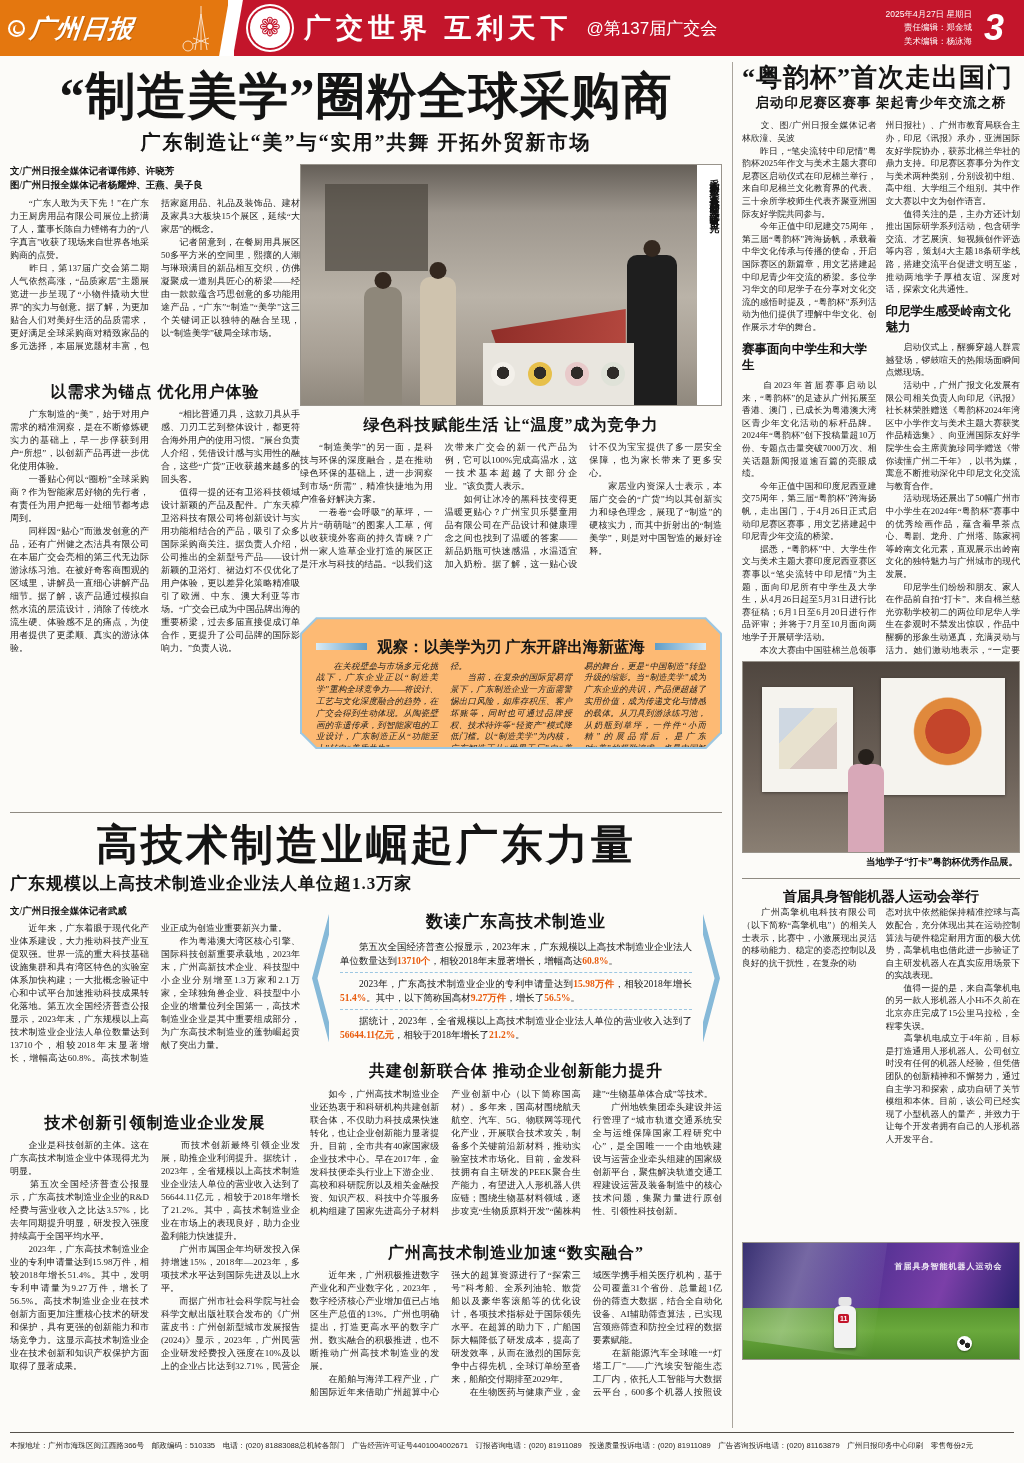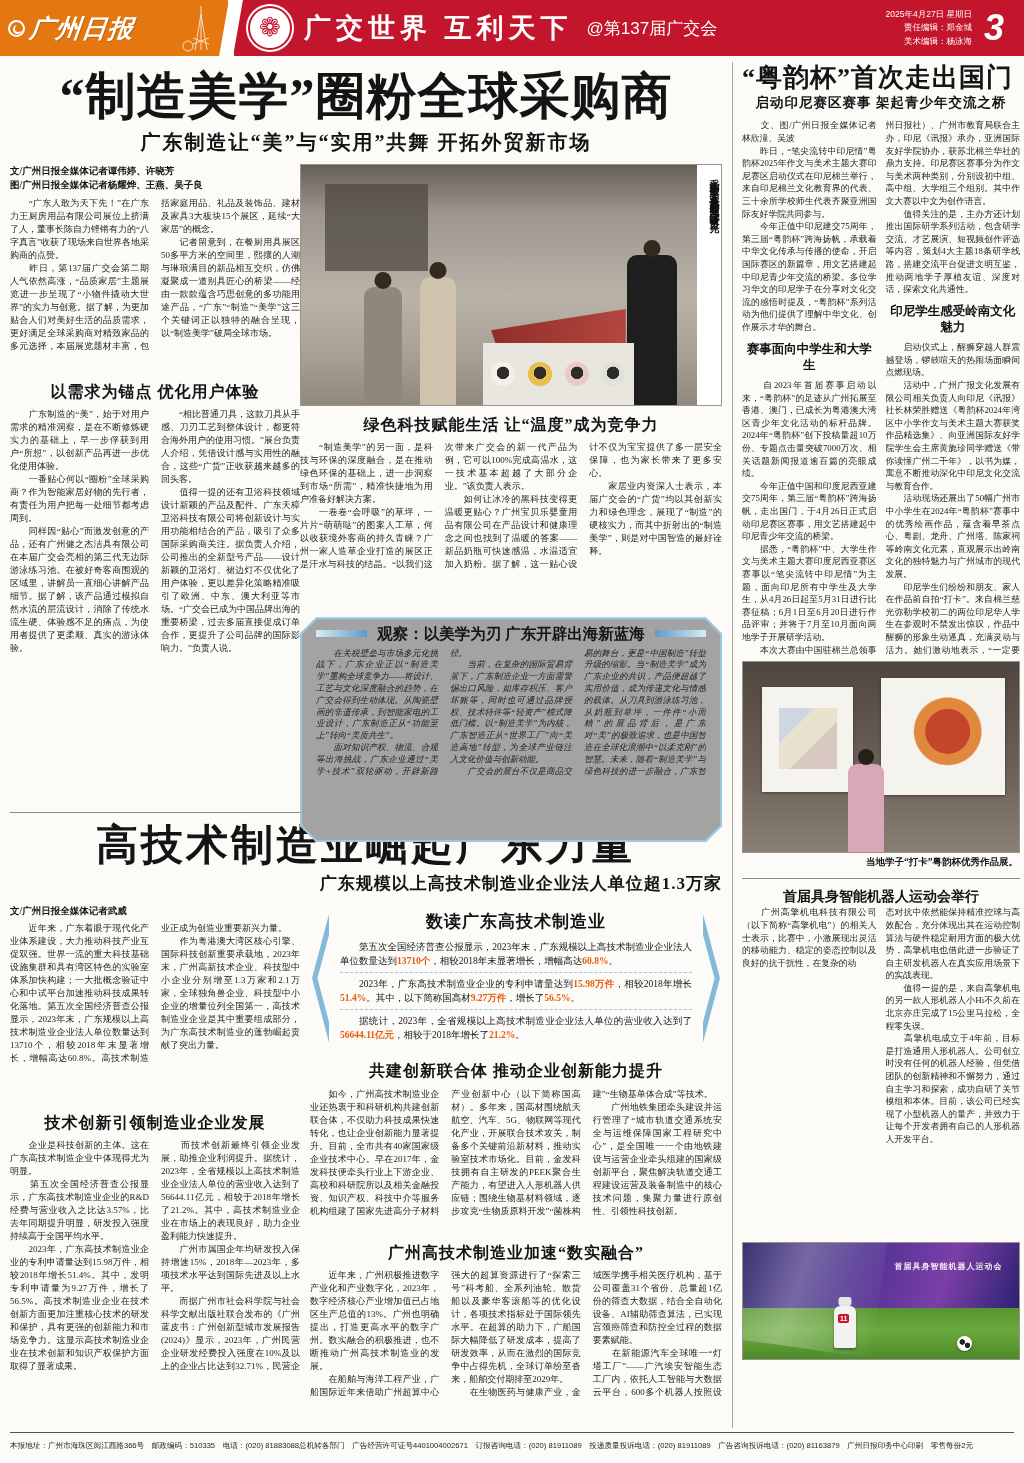--- a/index.html
+++ b/index.html
@@ -55,51 +55,51 @@
   .fig1{left:16%;bottom:0;width:38px;height:118px;background:#8e877a}
   .fig2{left:30%;bottom:0;width:36px;height:128px;background:#cfc3ae}
   .fig3{right:5%;bottom:0;width:50px;height:150px;background:#1e1e1e}
   .ptable{position:absolute;left:46%;bottom:0;width:38%;height:26%;background:#e9e6df;display:flex;align-items:center;justify-content:space-around;padding:2px}
   .pu{width:24px;height:24px;border-radius:50%;background-image:radial-gradient(circle at 50% 45%,#2e2b28 0 34%,transparent 36%)}
   .pu1{background-color:#f3f0ea}.pu2{background-color:#e7c04b}.pu3{background-color:#e8caca}.pu4{background-color:#dfe2d8}
   .vcap{width:24px;flex:none;background:#fff;writing-mode:vertical-rl;font:700 10px/1.15 "Liberation Serif",serif;letter-spacing:2px;padding:6px 1px;color:#111}
 
   
   .obswrap{background:var(--boxblue);clip-path:polygon(16px 0,calc(100% - 16px) 0,100% 16px,100% calc(100% - 16px),calc(100% - 16px) 100%,16px 100%,0 calc(100% - 16px),0 16px);padding:2px;margin-top:8px}
-  .obs{background:#a3a3a3;clip-path:polygon(15px 0,calc(100% - 15px) 0,100% 15px,100% calc(100% - 15px),calc(100% - 15px) 100%,15px 100%,0 calc(100% - 15px),0 15px);padding:7px 14px 8px;height:221px;overflow:hidden}
+  .obs{background:#fdba74;clip-path:polygon(15px 0,calc(100% - 15px) 0,100% 15px,100% calc(100% - 15px),calc(100% - 15px) 100%,15px 100%,0 calc(100% - 15px),0 15px);padding:20px 14px 8px;height:128px;overflow:hidden}
   .obs-titlerow{display:flex;align-items:center;gap:10px;margin-bottom:6px}
   .obs-bar{flex:1;height:7px;background:linear-gradient(90deg,#d9ebf6,var(--accent))}
   .obs-bar.rev{background:linear-gradient(270deg,#d9ebf6,var(--accent))}
   .obs-title{font:800 15.5px/1 "Liberation Serif",serif;white-space:nowrap}
   .obs-body{font-style:italic}
 
   
   .tech-h1{font:900 42px/1.15 "Liberation Serif",serif;text-align:center;letter-spacing:3px;margin-top:4px}
-  .tech-h2{font:700 17px/1.4 "Liberation Serif",serif;text-align:right;margin:3px 0 8px;letter-spacing:1px}
+  .tech-h2{font:700 17px/1.4 "Liberation Serif",serif;text-align:left;margin:3px 0 8px;letter-spacing:1px}
   .tech-body{display:flex;gap:10px;height:486px}
   .tech-left{width:290px;flex:none}
   .tech-right{flex:1;min-width:0}
 
   .stats{position:relative;padding:8px 30px 6px;min-height:134px}
   .bkt{position:absolute;top:10px;bottom:10px;width:17px;background:#86b9d8}
   .bkt.l{left:2px;clip-path:polygon(100% 0,0 50%,100% 100%,100% 84%,32% 50%,100% 16%)}
   .bkt.r{right:2px;clip-path:polygon(0 0,100% 50%,0 100%,0 84%,68% 50%,0 16%)}
   .stats-title{font:800 17px/1.2 "Liberation Serif",serif;text-align:center;margin-bottom:4px;letter-spacing:1px}
   .stat{font:9.5px/14px "Liberation Serif",serif;text-align:justify;text-indent:2em;border-bottom:1px dashed var(--boxblue);padding:4px 0}
   .stat:last-child{border-bottom:none}
   .hl{color:var(--hl);font-weight:700}
 
   
   .yy-h1{font:900 26px/1.2 "Liberation Serif",serif;text-align:left;letter-spacing:1px}
   .yy-h2{font:700 13.5px/1.5 "Liberation Serif",serif;text-align:center;margin-bottom:6px;letter-spacing:1px}
   .rcols{display:flex;gap:9px}
   .rcol{flex:1;min-width:0;overflow:hidden}
   .rt{font:8.8px/12.6px "Liberation Serif",serif;text-align:justify;white-space:pre-line;color:#1c1c1c}
   .rt + .rt{margin-top:0}
-  .h4{font:800 12.5px/1.3 "Liberation Serif",serif;text-align:center;margin:7px 0 6px}
+  .h4{font:800 12.5px/1.3 "Liberation Serif",serif;margin:7px 0 6px}
   .cap{font:700 9.5px/1.4 "Liberation Serif",serif;text-align:right;margin:3px 2px 0}
 
   .photo2{height:192px;position:relative;background:linear-gradient(180deg,#4f463f,#6e635a 60%,#8a7f73);border:1px solid #98938b;overflow:hidden;margin-top:6px}
   .art{position:absolute;background:#f5f3ee;box-shadow:0 1px 3px rgba(0,0,0,.4)}
   .art1{left:7%;top:13%;width:33%;height:55%}
   .art1::after{content:"";position:absolute;left:18%;top:20%;width:64%;height:58%;background:linear-gradient(135deg,#cfd8e2 30%,#e8e2cf 30% 60%,#d9c9c2 60%)}
   .art2{right:5%;top:8%;width:45%;height:62%}
   .art2::after{content:"";position:absolute;left:12%;top:14%;width:76%;height:70%;background:radial-gradient(circle at 55% 45%,#c4452b 0 32%,#e0893c 33% 48%,transparent 50%)}
   .viewer{position:absolute;left:38%;bottom:0;width:36px;height:88px;border-radius:9px 9px 0 0;background:#d8a8b8}
   .viewer::before{content:"";position:absolute;top:-15px;left:50%;transform:translateX(-50%);width:16px;height:16px;border-radius:50%;background:#26201b}

